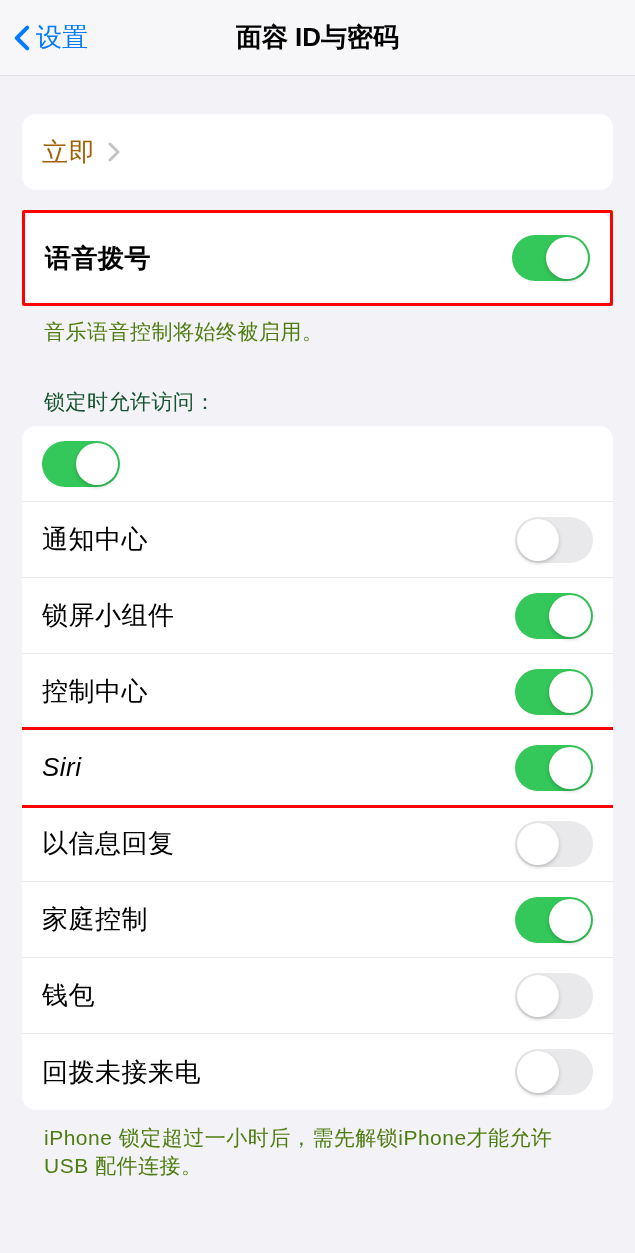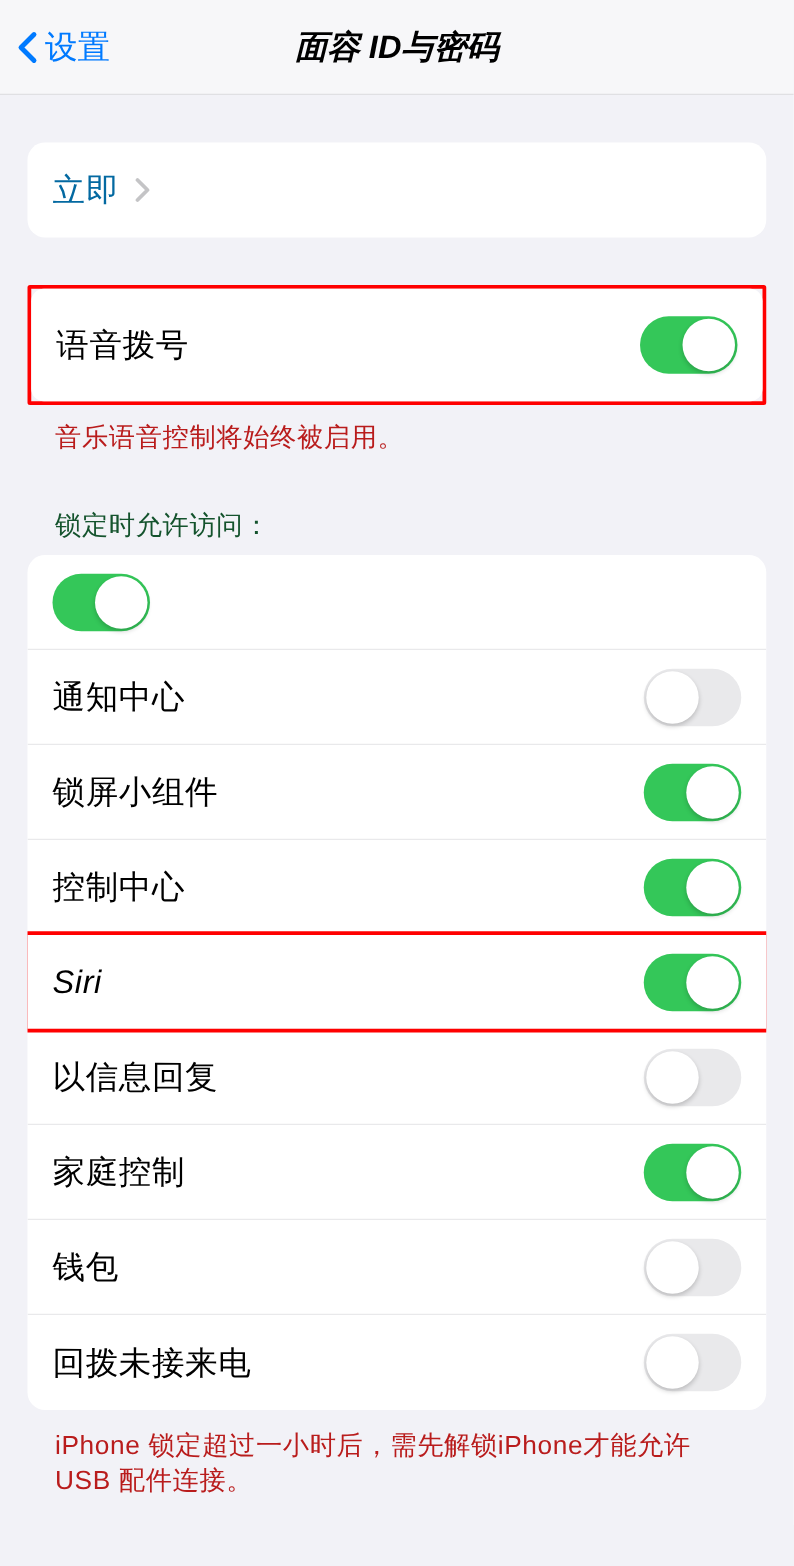--- a/index.html
+++ b/index.html
@@ -43,21 +43,20 @@
     }
     .nav-title {
       position: absolute;
       left: 0;
       right: 0;
       text-align: center;
       font-size: 26px;
       font-weight: 600;
       color: #000;
       pointer-events: none;
-      font-style: italic;
     }
     .content {
       padding: 0 22px;
     }
     .cell-group {
       background: #fff;
       border-radius: 14px;
       overflow: hidden;
     }
     .cell {
@@ -76,40 +75,40 @@
       color: #000;
       letter-spacing: 0.5px;
     }
     .cell-value-wrapper {
       display: flex;
       align-items: center;
       gap: 12px;
     }
     .cell-value {
       font-size: 26px;
-      color: #0369a1;
+      color: #a16207;
       letter-spacing: 1px;
     }
     .chevron-right {
       width: 14px;
       height: 22px;
       display: flex;
       align-items: center;
     }
     .chevron-right svg {
       width: 12px;
       height: 20px;
     }
     .section-spacer {
       height: 38px;
     }
     .footer-text {
       padding: 12px 22px;
       font-size: 21px;
-      color: #b91c1c;
+      color: #4d7c0f;
       letter-spacing: 0.5px;
     }
     .header-text {
       padding: 10px 22px;
       font-size: 21px;
       color: #14532d;
       letter-spacing: 0.5px;
       font-family: Liberation Serif, serif;
     }
     .toggle {
@@ -138,21 +137,22 @@
       right: 2px;
     }
     .toggle.off .toggle-knob {
       left: 2px;
     }
     .highlight-box {
       border: 3px solid #ff0000;
       border-radius: 2px;
     }
     .group-highlight-1 {
-      margin-top: 38px;
+      margin-top: 20px;
+      font-weight: bold;
     }
     .highlight-box .cell-group {
       border-radius: 10px;
     }
     .highlighted-cell {
       position: relative;
       font-style: italic;
     }
     .highlighted-cell::after {
       content: '';

